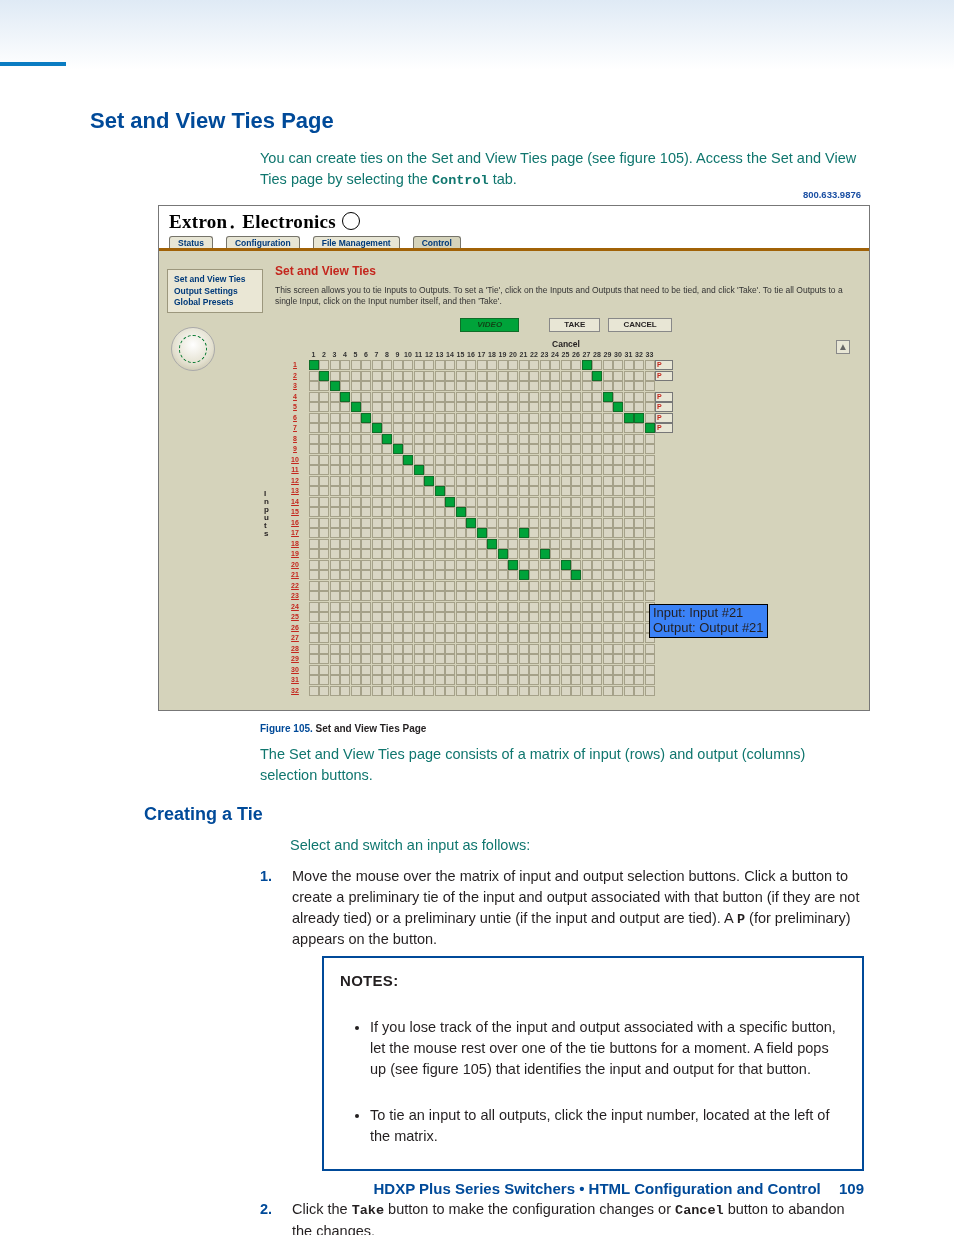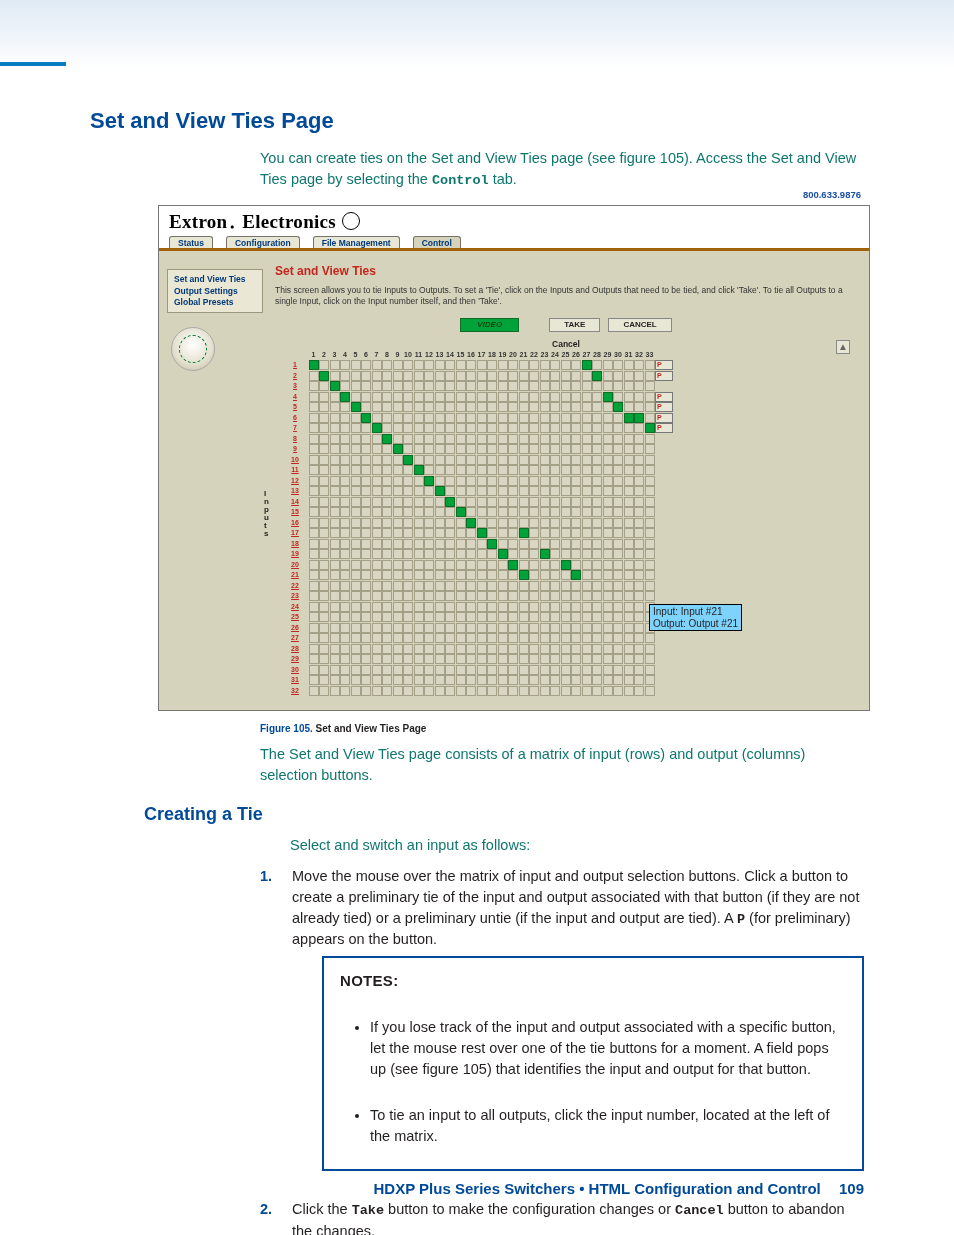--- a/index.html
+++ b/index.html
@@ -58,21 +58,21 @@
 
   .ss-grid { display:grid; grid-template-columns: 22px repeat(33, 10px) 18px; gap:0.5px; }
   .ss-grid div { height:10px; font-size:7px; text-align:center; line-height:10px; }
   .col-hdr { color:#333; font-weight:700; }
   .row-hdr { color:#c4261d; font-weight:700; text-decoration:underline; text-align:right; padding-right:4px; }
   .cell { background:#d9d6c4; border:0.5px solid #a5a189; }
   .cell.tied { background:#00a33a; border-color:#0f6d28; }
   .cell.p { background:#e8e6d5; border:1px solid #777; position:relative; }
   .cell.p::after { content:"P"; color:#c4261d; font-weight:700; font-size:7px; position:absolute; left:1px; top:-1px; }
 
-  .ss-tooltip { position:absolute; border:1px solid #000; background:#7dd3fc; font-size:10px; padding:1px 3px; line-height:1.15; }
+  .ss-tooltip { position:absolute; border:1px solid #000; background:#3b82f6; font-size:13px; padding:1px 3px; line-height:1.15; }
 
   
   ol.steps { list-style:none; margin-left:170px; margin-top:10px; }
   ol.steps > li { display:flex; gap:14px; margin-bottom:14px; font-size:14.5px; line-height:1.45; }
   ol.steps .num { color:#004a99; font-weight:700; min-width:18px; }
   .notes-box { border:2.5px solid #004a99; padding:12px 16px 14px; margin:6px 0 14px 30px; font-size:14.5px; line-height:1.45; }
   .notes-box h4 { font-size:15px; font-weight:800; margin-bottom:12px; letter-spacing:.3px; }
   .notes-box ul { list-style:disc; padding-left:30px; }
   .notes-box li { margin-bottom:8px;margin-top:25px; }
 

